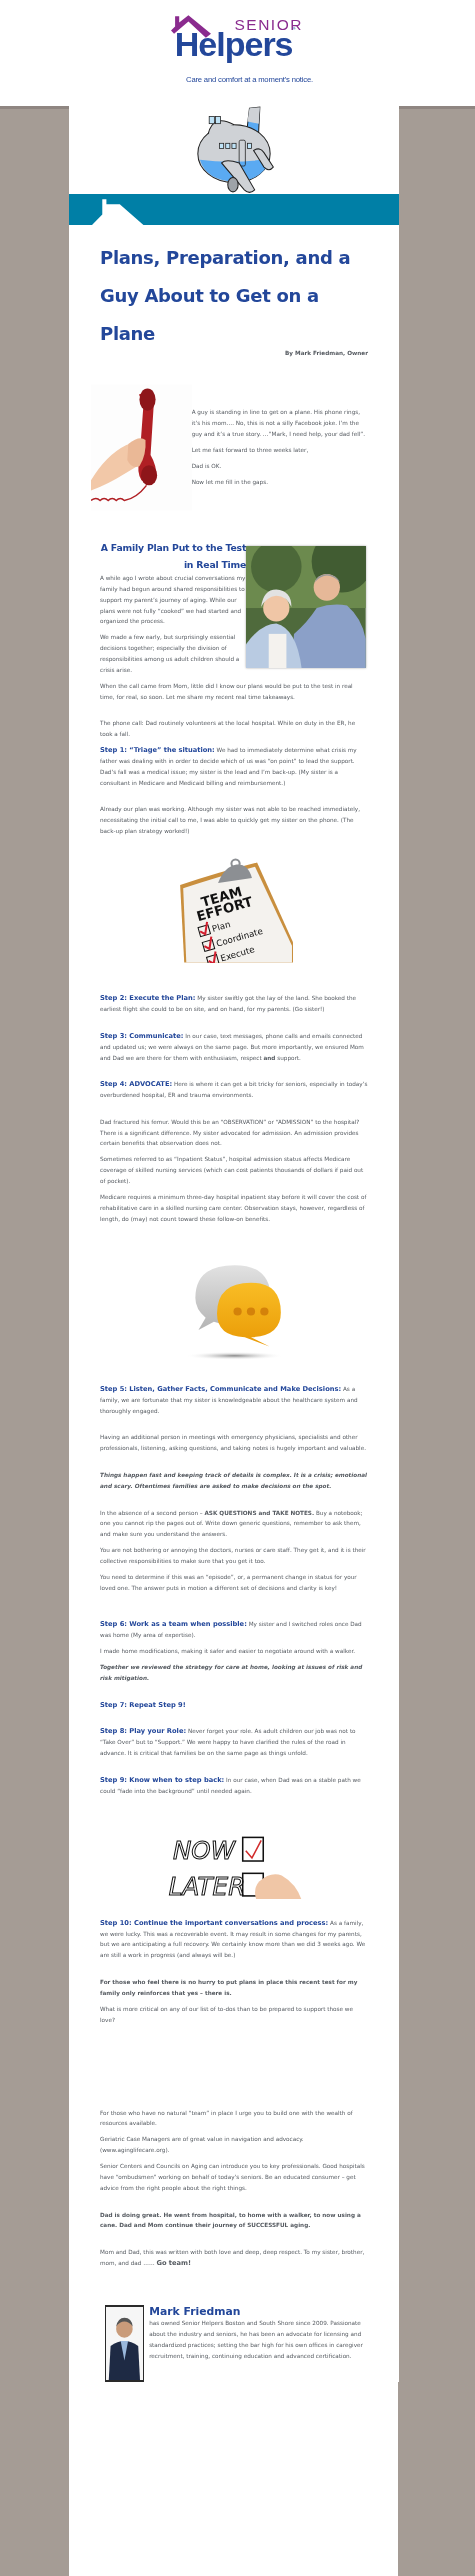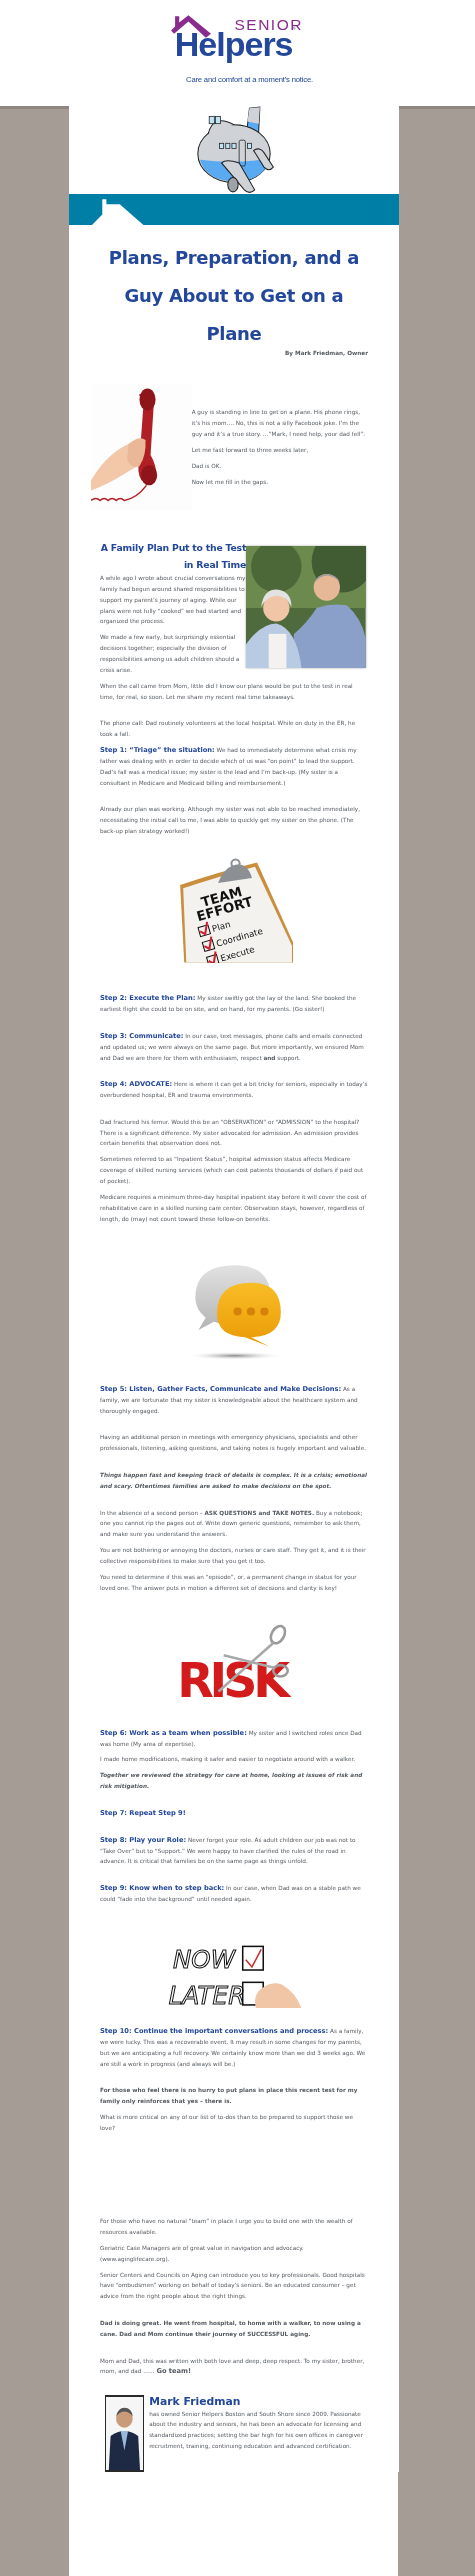--- a/index.html
+++ b/index.html
@@ -21,41 +21,41 @@
 
   .column { position: absolute; left: 69px; top: 106px; width: 330px; background: #ffffff; }
 
   .plane-area { height: 88px; position: relative; }
   .plane-svg { position: absolute; left: 103px; top: -3.1px; }
 
   .teal-bar { position: relative; height: 31px; background: #007fa6; }
   .teal-roof { position: absolute; left: 23px; bottom: 0; }
 
   .content { padding: 0 31px 0 31px; }
-  .title { text-align: center; color: #23479a; font-family: "DejaVu Sans", sans-serif; font-weight: bold; font-size: 18px; line-height: 38px; margin-top: 14.4px; letter-spacing: -0.3px; }
+  .title { text-align: left; color: #23479a; font-family: "DejaVu Sans", sans-serif; font-weight: bold; font-size: 18px; line-height: 38px; margin-top: 14.4px; letter-spacing: -0.3px; }
   .byline { text-align: right; font-weight: bold; font-size: 5.7px; color: #555a60; margin-top: -3.1px; }
 
   .intro { display: flex; margin-top: 27px; height: 129px; }
   .phone-img { width: 103px; height: 129px; margin-left: -9.3px; position: relative; }
   .intro-text { width: 180px; padding-top: 24px; font-size: 5.7px; line-height: 10.8px; }
   .intro-text p { margin-bottom: 5.2px; }
 
   p.body { font-size: 5.7px; line-height: 10.8px; margin-bottom: 5.2px; }
   .gap { height: 10.8px; }
 
   .family { display: flex; justify-content: space-between; margin-top: 27px; }
   .family-left { width: 149px; }
   .h2 { color: #23479a; font-weight: bold; font-size: 9.3px; line-height: 17px; letter-spacing: -0.2px; text-align: right; }
   .family-photo { width: 122px; height: 122px; margin-top: 7.2px; margin-right: 2.1px; box-shadow: 0 0 2.1px rgba(0,0,0,0.35); position: relative; overflow: hidden; }
 
   .step-label { color: #23479a; font-weight: bold; font-size: 6.7px; }
   .img-center { display: flex; justify-content: center; }
   .bold { font-weight: bold; }
   .bi { font-weight: bold; font-style: italic; }
-  .author { display: flex; margin-top: 18px; }
+  .author { display: flex; margin-top: 36px; }
   .author-photo { width: 41px; height: 77px; margin-left: 5.2px; margin-right: 5.2px; border: 1.5px solid #2a2a2a; border-top-width: 2.6px; border-bottom-width: 2.6px; background: #f4f4f4; position: relative; overflow: hidden; }
   .author-name { color: #23479a; font-weight: bold; font-size: 10.8px; line-height: 13.4px; }
   .author-text { width: 232px; }
 </style>
 </head>
 <body>
 
 <div class="side-bg left"></div>
 <div class="side-bg right"></div>
 
@@ -211,29 +211,20 @@
     <p class="body"><span class="step-label">Step 5:  Listen, Gather Facts, Communicate and Make Decisions:</span><span> As a family, we are fortunate that my sister is knowledgeable about the healthcare system and thoroughly engaged.</span></p>
     <div class="gap"></div>
     <p class="body">Having an additional person in meetings with emergency physicians, specialists and other professionals, listening, asking questions, and taking notes is hugely important and valuable.</p>
     <div class="gap"></div>
     <p class="body bi">Things happen fast and keeping track of details is complex.  It is a crisis; emotional and scary. Oftentimes families are asked to make decisions on the spot.</p>
     <div class="gap"></div>
     <p class="body"><span>In the absence of a second person – </span><span class="bold">ASK QUESTIONS and TAKE NOTES.</span><span>  Buy a notebook; one you cannot rip the pages out of.  Write down generic questions, remember to ask them, and make sure you understand the answers.</span></p>
     <p class="body">You are not bothering or annoying the doctors, nurses or care staff.  They get it, and it is their collective responsibilities to make sure that you get it too.</p>
     <p class="body">You need to determine if this was an “episode”, or, a permanent change in status for your loved one. The answer puts in motion a different set of decisions and clarity is key!</p>
 
-    <div class="img-center" style="margin-top:20.6px; height:93px;">
-      <svg width="124" height="93" viewBox="0 0 240 180">
-        <text x="10" y="160" font-family="DejaVu Sans, sans-serif" font-weight="bold" font-size="92" fill="#d41b1b" letter-spacing="-8">RISK</text>
-        <ellipse cx="205" cy="40" rx="12" ry="18" fill="none" stroke="#9a9a9a" stroke-width="5" transform="rotate(30 205 40)"></ellipse>
-        <ellipse cx="210" cy="110" rx="14" ry="11" fill="none" stroke="#9a9a9a" stroke-width="5"></ellipse>
-        <line x1="196" y1="56" x2="90" y2="150" stroke="#a8a8a8" stroke-width="5"></line>
-        <line x1="198" y1="104" x2="100" y2="80" stroke="#a8a8a8" stroke-width="5"></line>
-      </svg>
-    </div>
 
     <div style="height:20.6px;"></div>
     <p class="body"><span class="step-label">Step 6:  Work as a team when possible:</span><span>  My sister and I switched roles once Dad was home (My area of expertise).</span></p>
     <p class="body">I made home modifications, making it safer and easier to negotiate around with a walker.</p>
     <p class="body bi">Together we reviewed the strategy for care at home, looking at issues of risk and risk mitigation.</p>
     <div class="gap"></div>
     <p class="body"><span class="step-label">Step 7: Repeat Step 9!</span></p>
     <div class="gap"></div>
     <p class="body"><span class="step-label">Step 8: Play your Role:</span><span>  Never forget your role. As adult children our job was not to “Take Over” but to “Support.”  We were happy to have clarified the rules of the road in advance. It is critical that families be on the same page as things unfold.</span></p>
     <div class="gap"></div>

